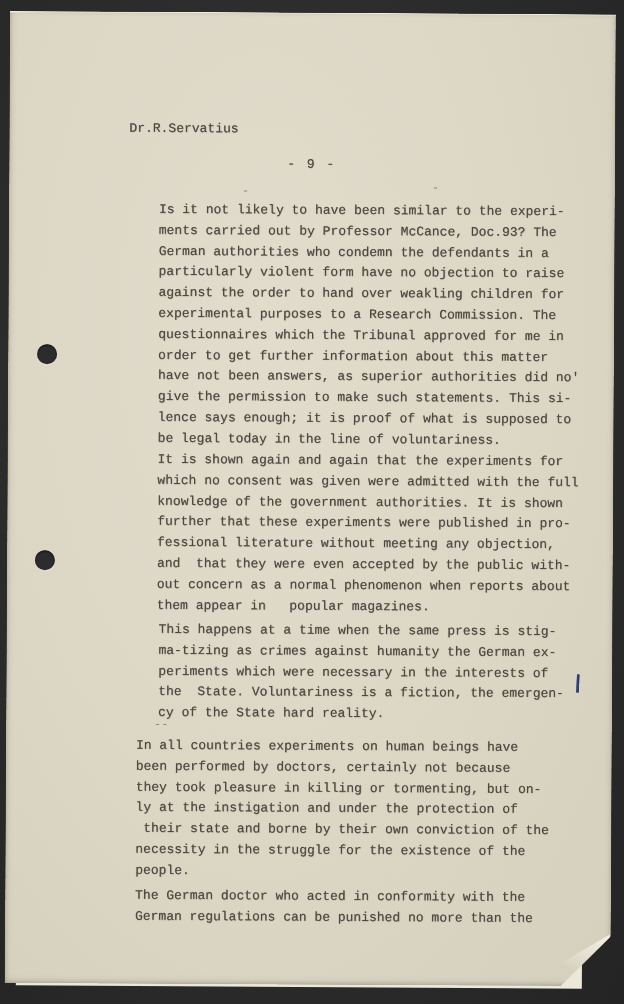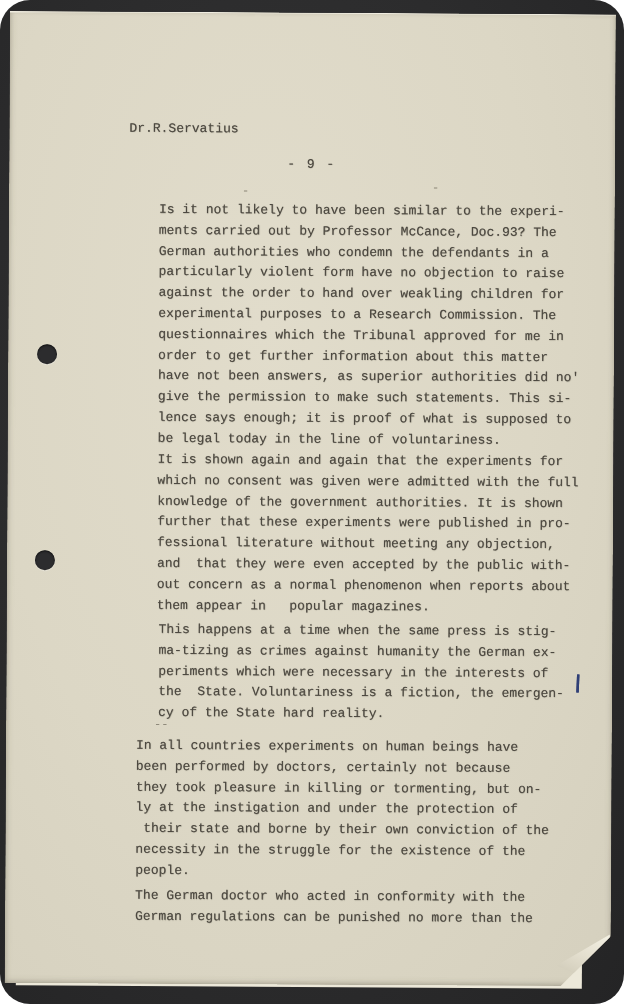--- a/index.html
+++ b/index.html
@@ -5,21 +5,20 @@
   html, body {
     margin: 0; padding: 0;
     width: 627px; height: 1004px;
     overflow: hidden;
     font-family: "Liberation Mono", "DejaVu Sans Mono", monospace;
   }
   .stage {
     position: relative;
     width: 624px; height: 1004px;
     background: radial-gradient(ellipse at 45% 40%, #343435 0%, #2c2c2d 55%, #242425 100%);
-    border-radius: 30px;
   }
   
   .under-sheet {
     position: absolute;
     left: 16px; top: 930px;
     width: 566px; height: 57px;
     background: #ece8d9;
     transform: rotate(0.35deg);
     z-index: 1;
   }

